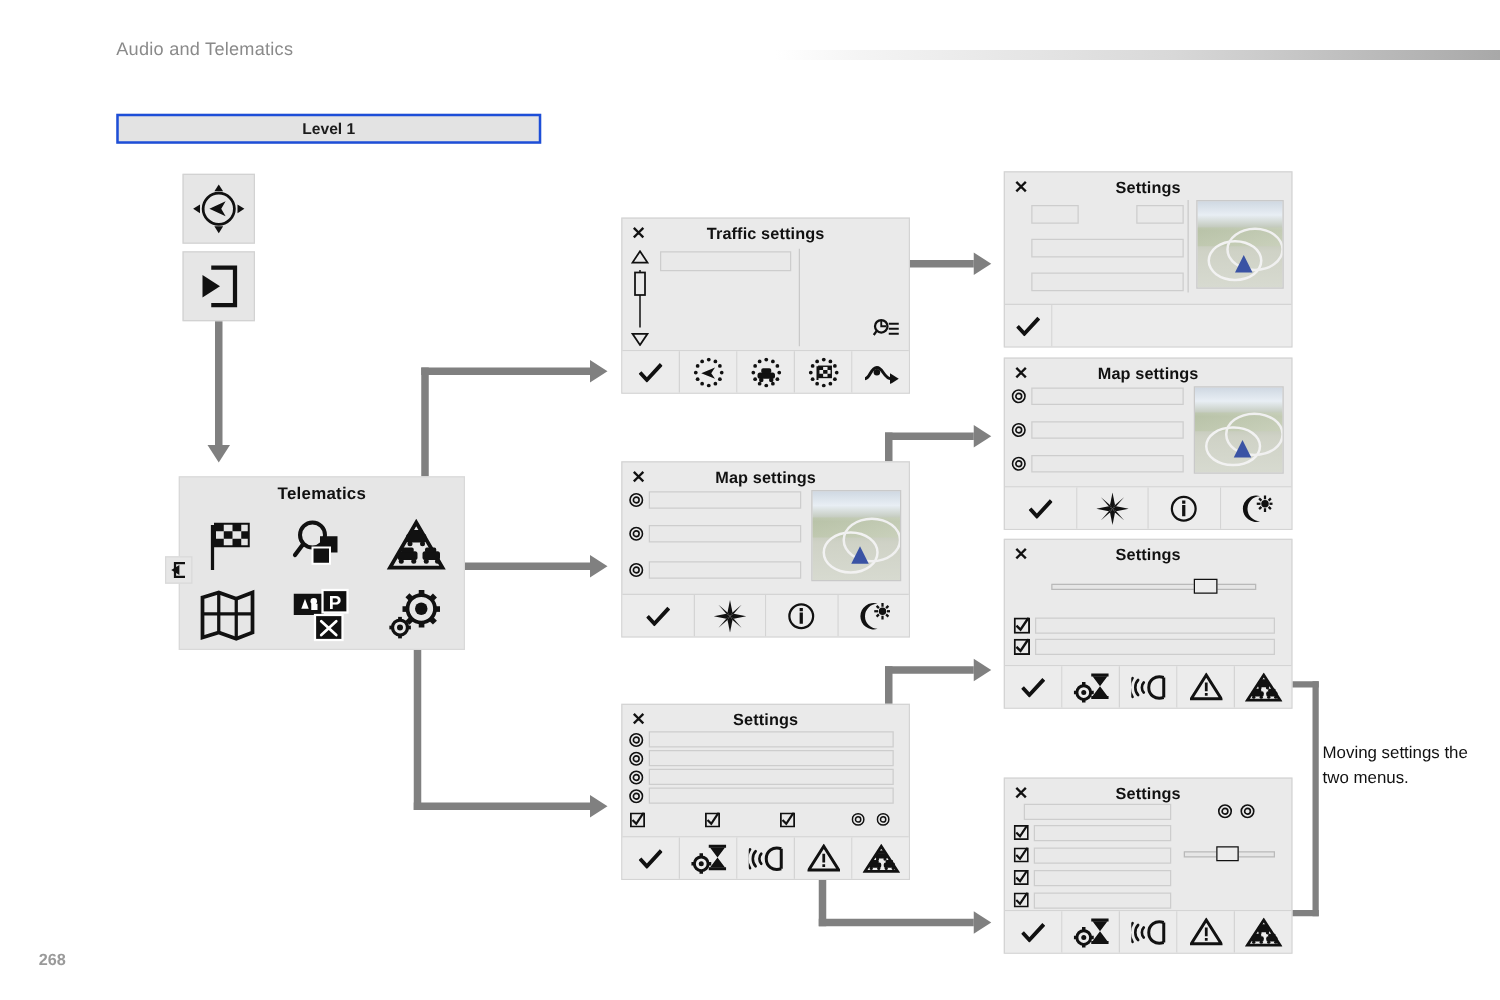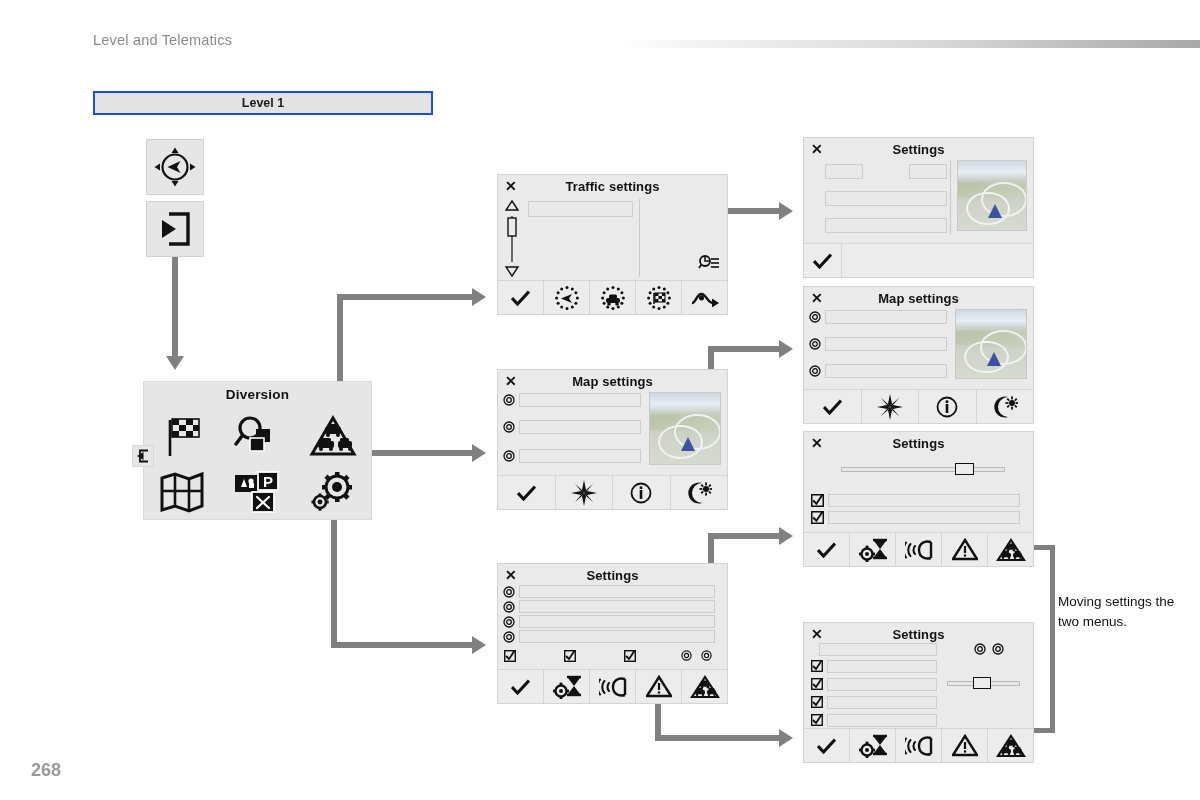--- a/index.html
+++ b/index.html
@@ -13,21 +13,21 @@
 
   
   #chapter-title{
     left:93px;top:32px;font-size:14.5px;color:#8a8a8a;letter-spacing:.2px;
   }
   #header-rule{
     left:620px;top:40px;width:580px;height:8px;
     background:linear-gradient(to right,#ffffff 0%,#f4f4f4 12%,#d8d8d8 55%,#a8a8a8 100%);
   }
   #page-number{
-    left:31px;top:760px;font-size:18px;color:#9a9a9a;font-weight:bold;
+    left:31px;top:760px;font-size:13px;color:#9a9a9a;font-weight:bold;
   }
 
   
   #level-bar{left:93px;top:91px;width:1035px;height:24px;display:flex;}
   #level-bar .lvl{
     background:#e3e3e3;border:2px solid #1d4ed8;
     font-size:12.5px;font-weight:bold;color:#1c1c1c;
     display:flex;align-items:center;justify-content:center;
     margin-left:-1px;height:100%;box-sizing:border-box;
   }
@@ -127,21 +127,21 @@
   
   #note-text{
     left:1058px;top:592px;width:120px;font-size:13.5px;color:#111;line-height:20px;
   }
 
   svg{display:block;}
 </style>
 </head>
 <body>
 
-<div class="abs" id="chapter-title">Level and Telematics</div>
+<div class="abs" id="chapter-title">Audio and Telematics</div>
 <div class="abs" id="header-rule"></div>
 <div class="abs" id="page-number">268</div>
 
 <div class="abs" id="level-bar">
   <div class="lvl lvl1">Level 1</div>
 </div>
 
 <div class="abs conn" style="left:172px;top:256px;width:6px;height:100px;"></div>
 <div class="abs arrow-d" style="left:166px;top:356px;"></div>
 
@@ -195,21 +195,21 @@
 <div class="abs tile" style="left:146px;top:201px;width:58px;height:56px;">
   <span>
     <svg width="34" height="36" viewBox="0 0 34 36">
       <path d="M11 3 H30 V33 H11" fill="none" stroke="#111" stroke-width="3.4"></path>
       <path d="M4 9 L18 18 L4 27 Z" fill="#111"></path>
     </svg>
   </span>
 </div>
 
 <div class="abs" id="nav-panel">
-  <div id="nav-title">Diversion</div>
+  <div id="nav-title">Telematics</div>
   <div id="nav-back-tab">
     <span>
       <svg width="15" height="14" viewBox="0 0 15 14">
         <path d="M12 1.5 H4 V12.5 H12" fill="none" stroke="#111" stroke-width="1.8"></path>
         <path d="M1 7 L7.5 3 L7.5 11 Z" fill="#111"></path>
       </svg>
     </span>
   </div>
   <div id="nav-grid">
 

